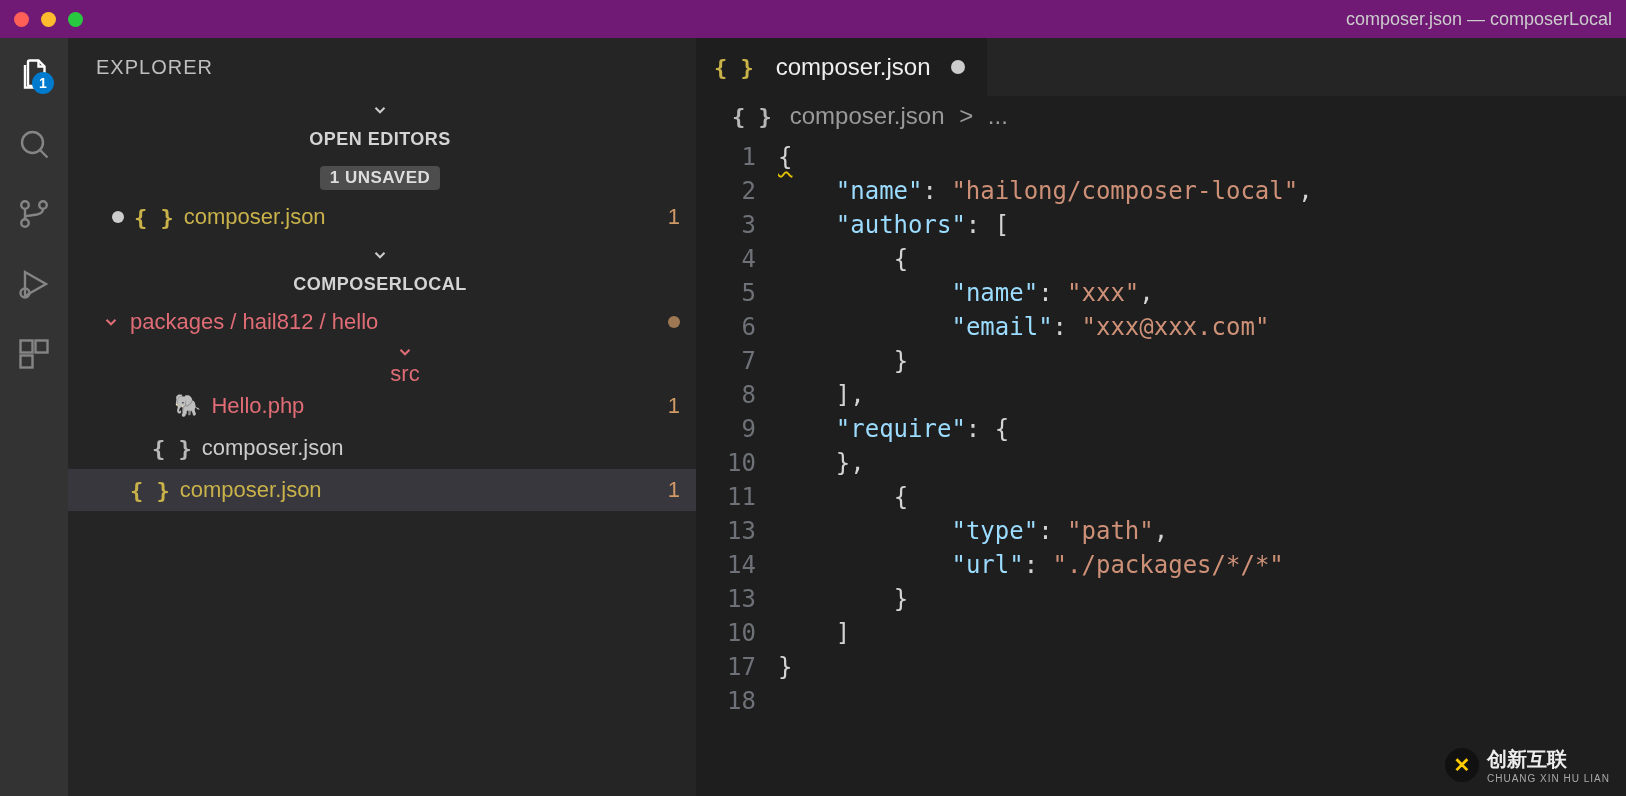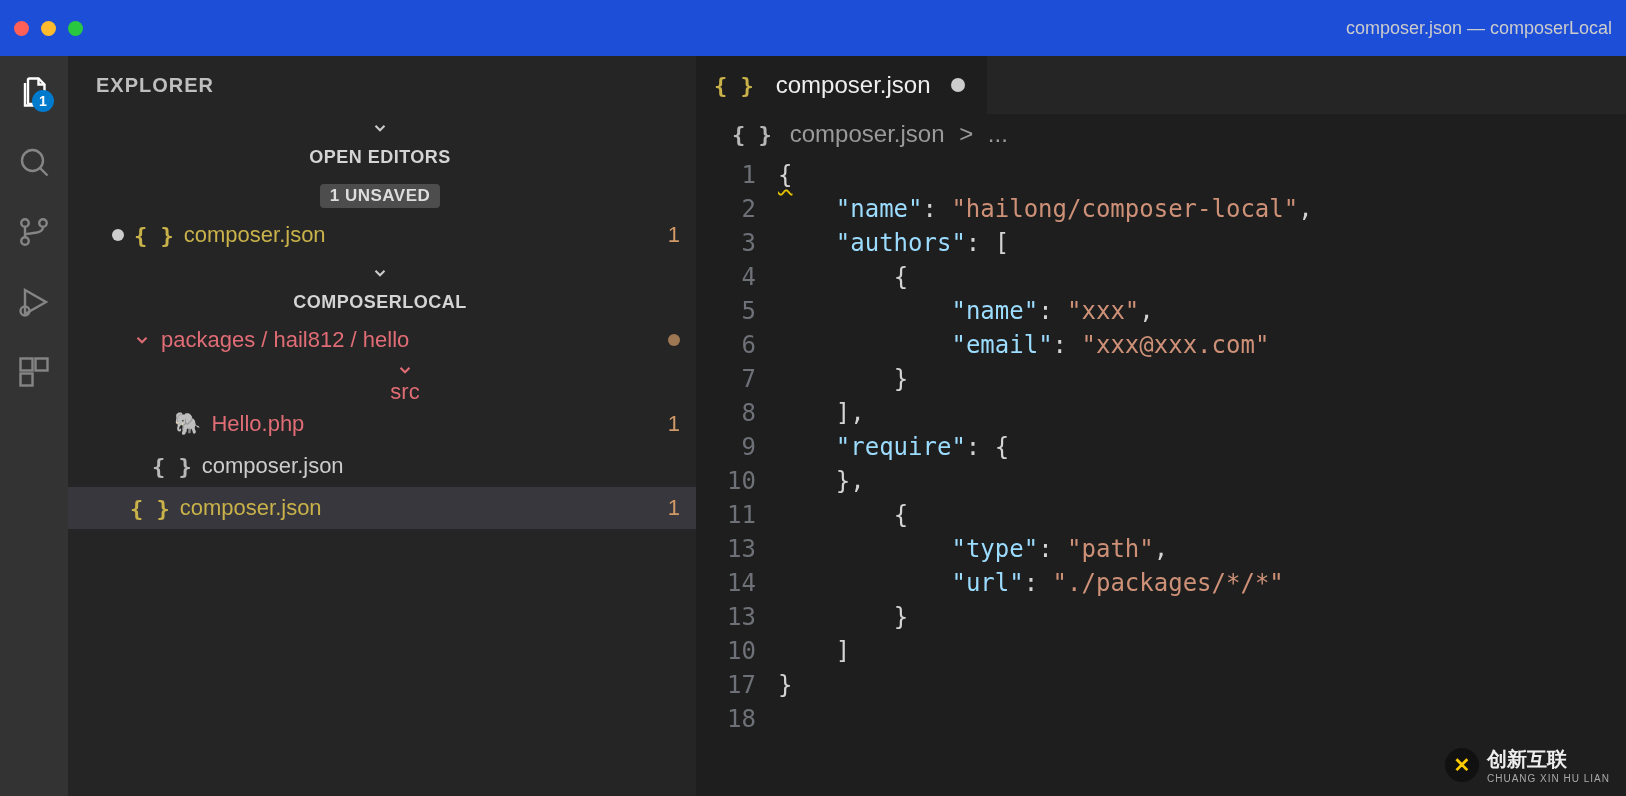--- a/index.html
+++ b/index.html
@@ -2,39 +2,39 @@
 <html><head>
 <meta charset="utf-8">
 <style>
 * { margin:0; padding:0; box-sizing:border-box; }
 body {
   width:1626px; height:796px;
   font-family: -apple-system, "SF Pro Display", "Helvetica Neue", Arial, sans-serif;
   background:#1e1e1e; color:#ccc; overflow:hidden; display:flex; flex-direction:column;
 }
 .titlebar {
-  height:56px; background:#1d4ed8; display:flex; align-items:center;
+  height:38px; background:#701a75; display:flex; align-items:center;
   padding:0 14px; color:#bbb; font-size:18px; justify-content:space-between;
 }
 .traffic { display:flex; gap:12px; }
 .traffic span { width:15px; height:15px; border-radius:50%; display:block; }
 .tl-close{background:#fe5f57;} .tl-min{background:#febb2e;} .tl-max{background:#28c840;}
 .title-text{ color:#ccc; }
 .main { flex:1; display:flex; min-height:0; }
 .activitybar {
   width:68px; background:#333333; display:flex; flex-direction:column; align-items:center;
   padding-top:18px; gap:34px;
 }
 .activitybar .act-item { width:36px; height:36px; display:flex; align-items:center; justify-content:center; position:relative; cursor:pointer;}
 .activitybar svg { width:36px; height:36px; }
 .badge { position:absolute; bottom:-2px; right:-2px; background:#007acc; color:#fff; font-size:14px; border-radius:50%; width:22px; height:22px; display:flex; align-items:center; justify-content:center; font-weight:600;}
 .sidebar {
   width:628px; background:#252526; display:flex; flex-direction:column; color:#ccc;
 }
-.sidebar-header { padding:18px 28px 14px 28px; font-size:20px; letter-spacing:1px; color:#bfbfbf; font-weight:700;}
+.sidebar-header { padding:18px 28px 14px 28px; font-size:20px; letter-spacing:1px; color:#bfbfbf; font-weight:400;}
 .section-row {
   display:flex; align-items:center; padding:6px 10px 6px 6px; gap:8px; font-size:18px;
   letter-spacing:.5px; font-weight:700; color:#d4d4d4; cursor:pointer;flex-direction:column;
 }
 .chev { width:22px; height:22px; display:flex; align-items:center; justify-content:center;}
 .chev svg{width:18px;height:18px;}
 .pill { background:#4d4d4d; color:#ddd; font-size:17px; padding:2px 10px; border-radius:4px; font-weight:600; letter-spacing:.5px;}
 .tree-row {
   display:flex; align-items:center; height:42px; padding-right:16px; font-size:22px; cursor:pointer;
 }
@@ -149,21 +149,21 @@
     <div class="section-row">
       <span class="chev">
           <svg viewBox="0 0 16 16" fill="none" stroke="#ccc" stroke-width="1.8">
             <polyline points="4,6 8,10 12,6"></polyline>
           </svg>
         </span>
       <span>COMPOSERLOCAL</span>
     </div>
 
     <div id="tree">
-        <div class="tree-row" style="padding-left: 63px;">
+        <div class="tree-row" style="padding-left: 32px;">
           <span class="row-chev">
             <svg viewBox="0 0 16 16" fill="none" stroke="#e06c75" stroke-width="1.8">
               <polyline points="4,6 8,10 12,6"></polyline>
             </svg>
           </span>
           <span style="width: 8px;"></span>
           <span class="filename orange">packages / hail812 / hello</span>
           <span class="spacer"></span>
           <span class="status-dot"></span>
         </div>

